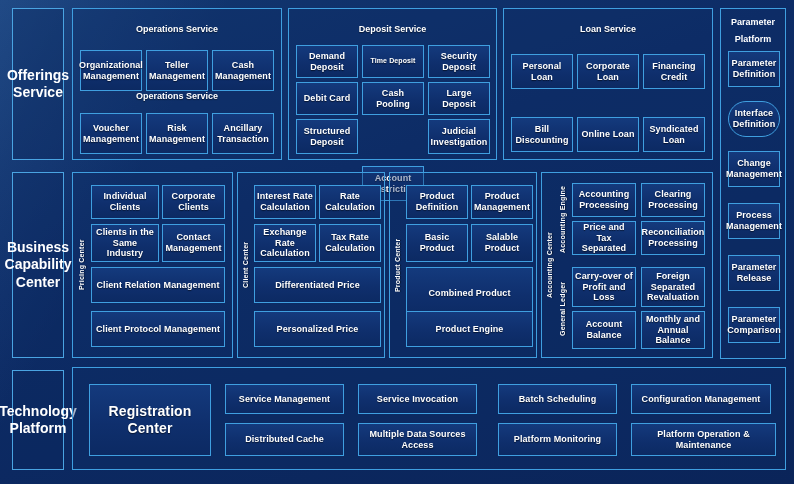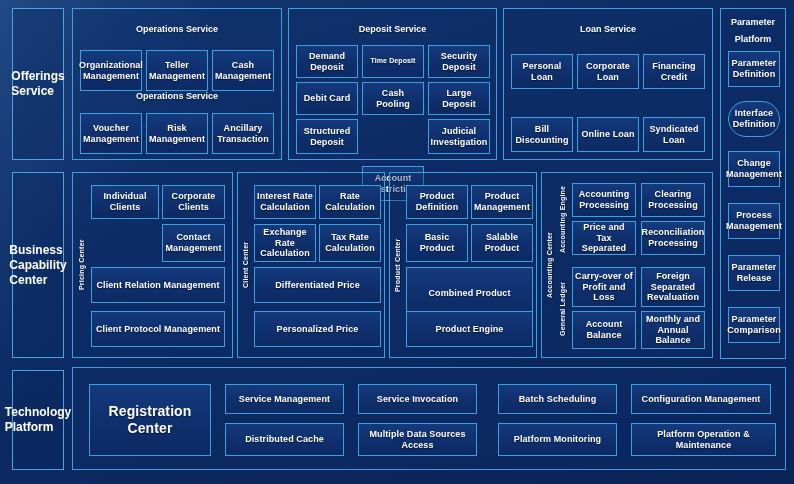--- a/index.html
+++ b/index.html
@@ -29,21 +29,21 @@
     padding:1px 2px;
     text-shadow:0 1px 1px rgba(0,0,0,.55);
   }
   .tile.sm{font-size:7px;}
   .tile.lg{font-size:14px;}
   .railbox{
     position:absolute;box-sizing:border-box;
     border:1px solid #4aa4e2;
     background:rgba(11,40,94,.35);
     display:flex;align-items:center;justify-content:center;
-    font-size:12px;font-weight:bold;line-height:1.25;
+    text-align:center;font-size:14px;font-weight:bold;line-height:1.25;
   }
   .group{
     position:absolute;box-sizing:border-box;
     border:1px solid #3f9fe0;
     background:rgba(13,45,104,.35);
   }
   .grouptitle{
     position:absolute;width:100%;text-align:center;
     font-size:9px;font-weight:bold;line-height:1.1;
     text-shadow:0 1px 1px rgba(0,0,0,.5);
@@ -116,20 +116,21 @@
   </div>
 
   <div class="railbox" style="left:12px;top:172px;width:52px;height:186px;">
     <span>Business Capability Center</span>
   </div>
 
   <div class="group" style="left:72px;top:172px;width:161px;height:186px;">
     <div class="vlabel" style="left:2px;top:0;width:12px;height:100%;">Pricing Center</div>
     <div class="tile" style="position:absolute;left:18px;top:12px;width:68px;height:34px;">Individual Clients</div>
     <div class="tile" style="position:absolute;left:89px;top:12px;width:63px;height:34px;">Corporate Clients</div>
+    <div class="tile" style="position:absolute;left:18px;top:51px;width:68px;height:38px;">Clients in the Same Industry</div>
     <div class="tile" style="position:absolute;left:89px;top:51px;width:63px;height:38px;">Contact Management</div>
     <div class="tile" style="position:absolute;left:18px;top:94px;width:134px;height:36px;">Client Relation Management</div>
     <div class="tile" style="position:absolute;left:18px;top:138px;width:134px;height:36px;">Client Protocol Management</div>
   </div>
 
   <div class="group" style="left:237px;top:172px;width:148px;height:186px;">
     <div class="vlabel" style="left:1px;top:0;width:12px;height:100%;">Client Center</div>
     <div class="tile" style="position:absolute;left:16px;top:12px;width:62px;height:34px;">Interest Rate Calculation</div>
     <div class="tile" style="position:absolute;left:81px;top:12px;width:62px;height:34px;">Rate Calculation</div>
     <div class="tile" style="position:absolute;left:16px;top:51px;width:62px;height:38px;">Exchange Rate Calculation</div>

